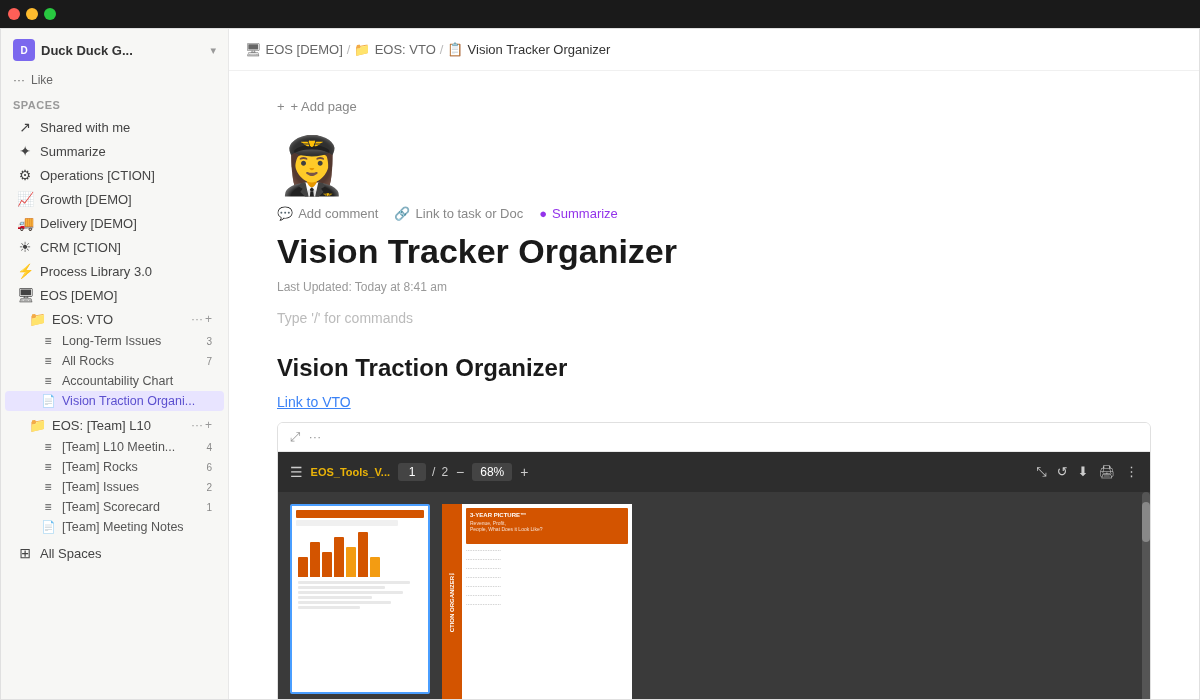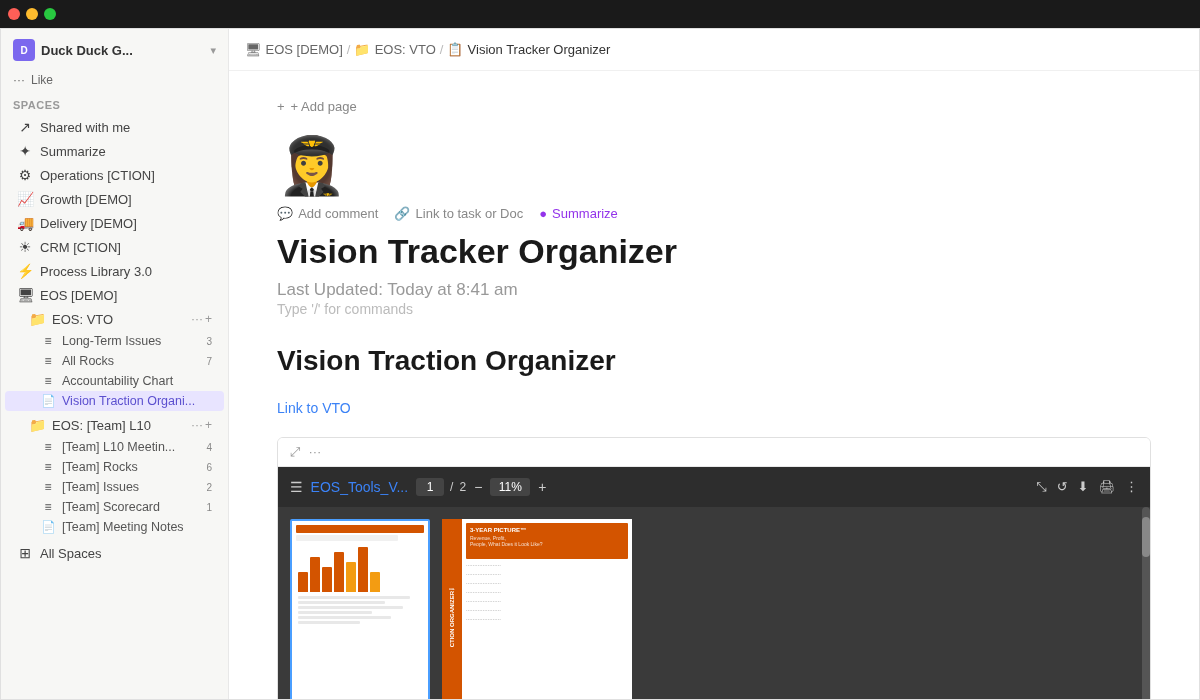--- a/index.html
+++ b/index.html
@@ -211,43 +211,44 @@
 
     .doc-title {
       font-size: 34px;
       font-weight: 700;
       color: #1a1a1a;
       margin-bottom: 8px;
       line-height: 1.2;
     }
 
     .doc-meta {
-      font-size: 17px;
+      font-size: 12px;
       color: #999;
-      margin-bottom: 1px;
+      margin-bottom: 16px;
     }
 
     .doc-placeholder {
       font-size: 14px;
       color: #bbb;
       margin-bottom: 28px;
     }
 
     .section-heading {
-      font-size: 28px;
+      font-size: 24px;
       font-weight: 700;
       color: #1a1a1a;
-      margin-bottom: 23px;
+      margin-bottom: 12px;
     }
 
     .vto-link {
       color: #3b82f6;
+      text-decoration: underline;
       font-size: 14px;
       cursor: pointer;
-      margin-bottom: 21px;
+      margin-bottom: 12px;
       display: block;
     }
 
     
     .embed-block {
       border: 1px solid #e0e0e0;
       border-radius: 6px;
       overflow: hidden;
     }
 
@@ -289,21 +290,21 @@
       align-items: center;
       padding: 0 12px;
       gap: 8px;
       height: 40px;
       position: absolute;
       top: 0; left: 0; right: 0;
       z-index: 10;
       flex-shrink: 0;
     }
     .pdf-toolbar-btn { color: #ccc; cursor: pointer; font-size: 14px; }
-    .pdf-filename { color: #3b82f6; font-size: 14px; font-weight: 400; flex-shrink: 0; }
+    .pdf-filename { color: #eab308; font-size: 11px; font-weight: 700; flex-shrink: 0; }
     .pdf-page-nav { display: flex; align-items: center; gap: 6px; color: #ccc; font-size: 12px; }
     .pdf-page-input { background: #444; border: none; color: #fff; width: 28px; text-align: center; border-radius: 3px; padding: 2px 4px; font-size: 12px; }
     .pdf-zoom-val { background: #444; color: #fff; padding: 2px 6px; border-radius: 3px; font-size: 12px; min-width: 40px; text-align: center; }
     .pdf-spacer { flex: 1; }
     .pdf-right-btns { display: flex; gap: 10px; align-items: center; color: #ccc; }
 
     .pdf-pages {
       position: absolute;
       top: 40px; left: 0; right: 0; bottom: 0;
       display: flex;
@@ -655,21 +656,21 @@
 
           <div class="pdf-toolbar">
             <span class="pdf-toolbar-btn">☰</span>
             <span class="pdf-filename">EOS_Tools_V...</span>
             <div class="pdf-page-nav">
               <input class="pdf-page-input" value="1" readonly="" style="">
               <span>/</span>
               <span>2</span>
             </div>
             <span class="pdf-toolbar-btn">−</span>
-            <span class="pdf-zoom-val">11%</span>
+            <span class="pdf-zoom-val">68%</span>
             <span class="pdf-toolbar-btn">+</span>
             <div class="pdf-spacer"></div>
             <div class="pdf-right-btns">
               <span>⤡</span>
               <span>↺</span>
               <span>⬇</span>
               <span>🖨</span>
               <span>⋮</span>
             </div>
           </div>

